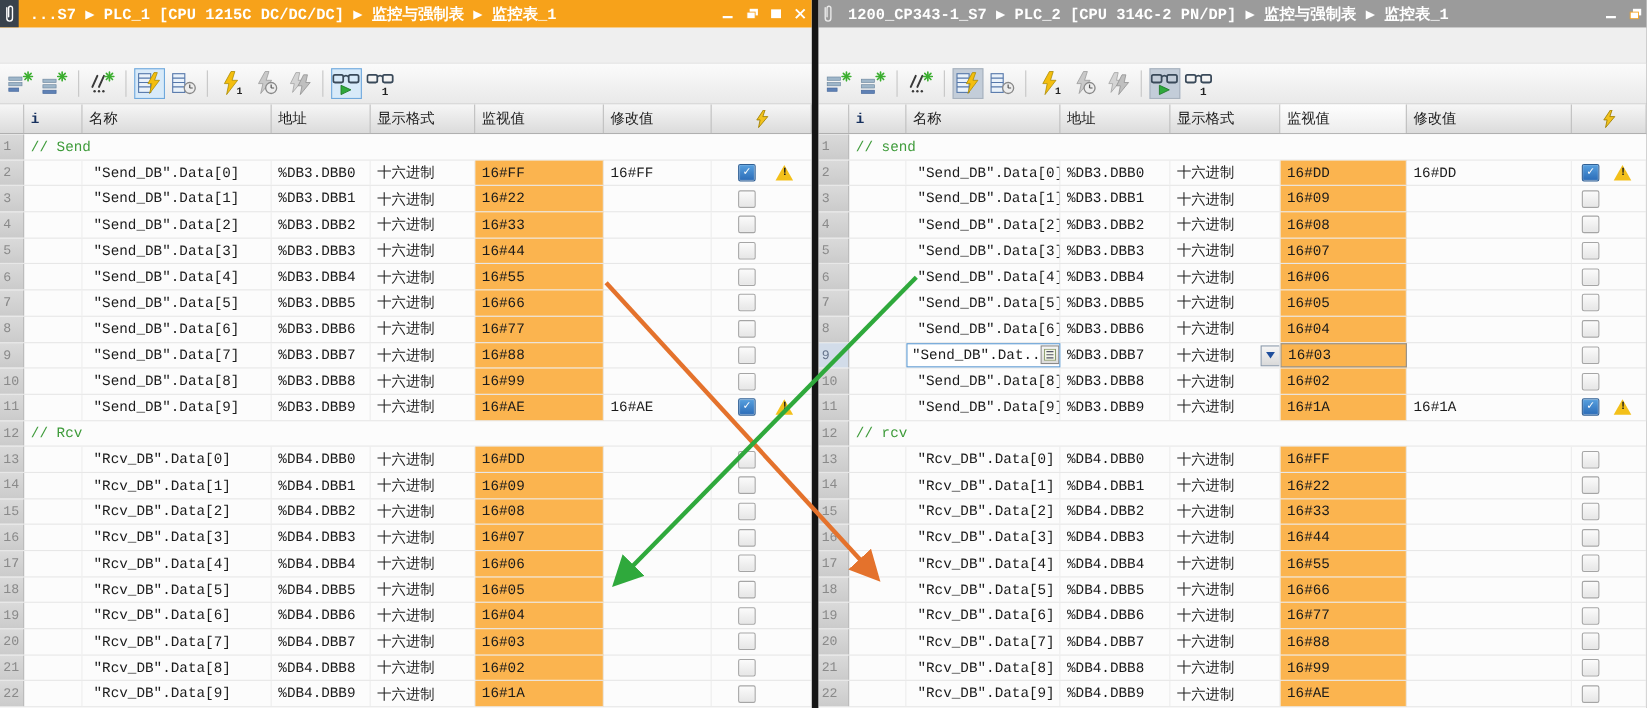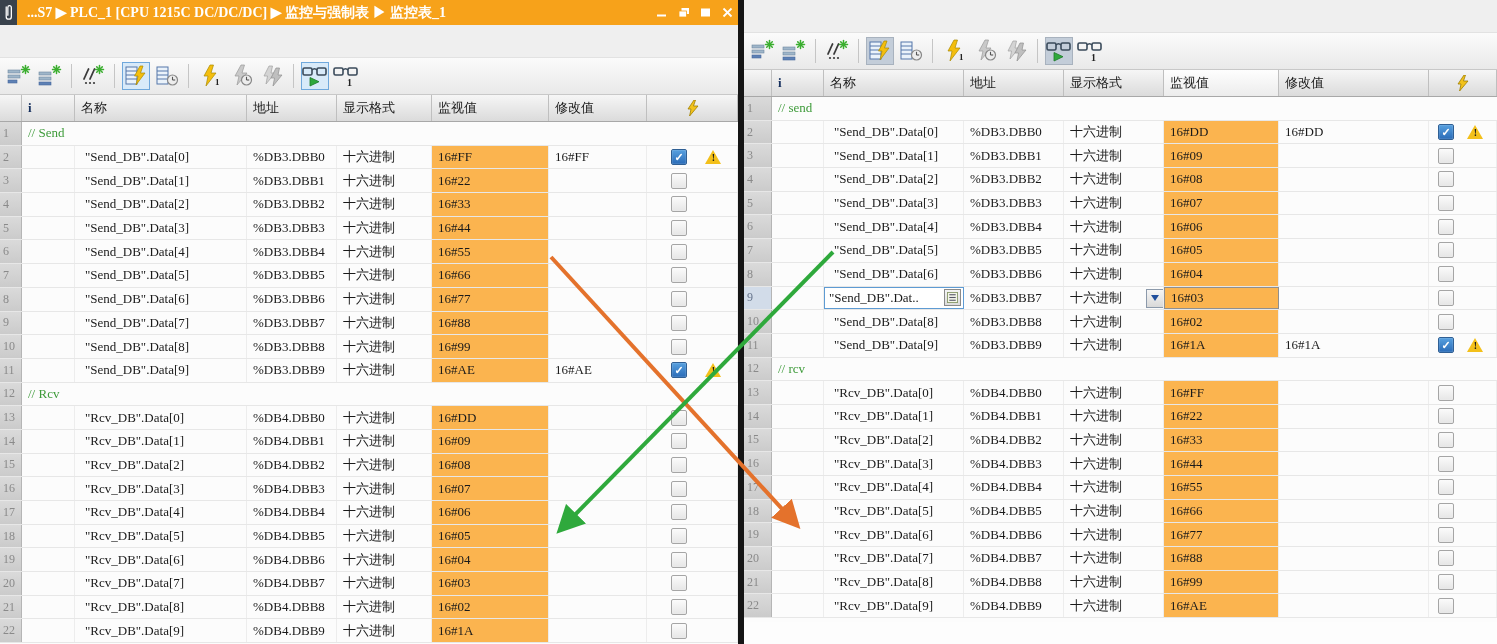--- a/index.html
+++ b/index.html
@@ -1,17 +1,17 @@
 <!DOCTYPE html>
 <html><head>
 <meta charset="utf-8">
 <style>
   html,body{margin:0;padding:0;background:#444;}
   .screen{position:relative;width:1497px;height:644px;background:#fff;overflow:hidden;
-          font-family:Liberation Serif, serif;font-size:13px;color:#1a1a1a;}
+          font-family:Liberation Mono, monospace;font-size:13px;color:#1a1a1a;}
   .panel{position:absolute;top:0;height:644px;overflow:hidden;background:#FDFDFD;}
   #left-panel{left:0;width:738px;}
   #right-panel{left:744px;width:753px;}
   .divider{position:absolute;left:738px;top:0;width:6px;height:644px;background:#151515;z-index:20;}
 
   
   .titlebar{height:25px;display:flex;align-items:center;position:relative;color:#fff;
             font-weight:bold;font-size:14px;white-space:nowrap;overflow:hidden;}
   .titlebar.active{background:#F7A21A;}
   .titlebar.inactive{background:#9B9B9B;}
@@ -587,20 +587,41 @@
           <div class="cell act-cell" style="width: 91px;">
             <span class="cb"></span>
           </div>
         </div>
       </div>
   </div>
 
   <div class="divider"></div>
 
   <div class="panel" id="right-panel">
+    <div class="titlebar inactive">
+      <div class="clipbox">
+          <svg width="11" height="19" viewBox="0 0 12 20">
+            <path d="M3.5 4 V14.5 a2.8 2.8 0 0 0 5.6 0 V4.5 a1.9 1.9 0 0 0 -3.8 0 V13" fill="none" stroke="#E9E9E9" stroke-width="1.4" stroke-linecap="round"></path>
+          </svg>
+        </div>
+      <span class="title-text">1200_CP343-1_S7 ▶ PLC_2 [CPU 314C-2 PN/DP] ▶ 监控与强制表 ▶ 监控表_1</span>
+      <div class="winbtns">
+          <span class="winbtn">
+            <svg width="11" height="11" viewBox="0 0 11 11">
+              <line x1="1" y1="8.5" x2="10" y2="8.5" stroke="#fff" stroke-width="2"></line>
+            </svg>
+          </span>
+          <span class="winbtn">
+            <svg width="12" height="11" viewBox="0 0 12 11">
+              <rect x="3.5" y="1" width="7.5" height="6" fill="#fff"></rect>
+              <rect x="1" y="4" width="7.5" height="6" fill="#fff" stroke="#F7A21A" stroke-width="0.8"></rect>
+            </svg>
+          </span>
+        </div>
+    </div>
     <div class="subbar"></div>
     <div class="toolbar">
         <div class="tool">
           <svg width="24" height="24" viewBox="0 0 24 24">
             <rect x="1" y="6" width="12" height="3" fill="#9FB6C9" stroke="#6E88A0" stroke-width="0.6"></rect>
             <rect x="1" y="11" width="12" height="3" fill="#9FB6C9" stroke="#6E88A0" stroke-width="0.6"></rect>
             <rect x="1" y="16" width="9" height="3" fill="#5E81B5" stroke="#46689C" stroke-width="0.6"></rect>
             <g stroke="#3BAE2F" stroke-width="1.5" stroke-linecap="round">
               <line x1="18.5" y1="1.5" x2="18.5" y2="9.5"></line>
               <line x1="14.5" y1="5.5" x2="22.5" y2="5.5"></line>

